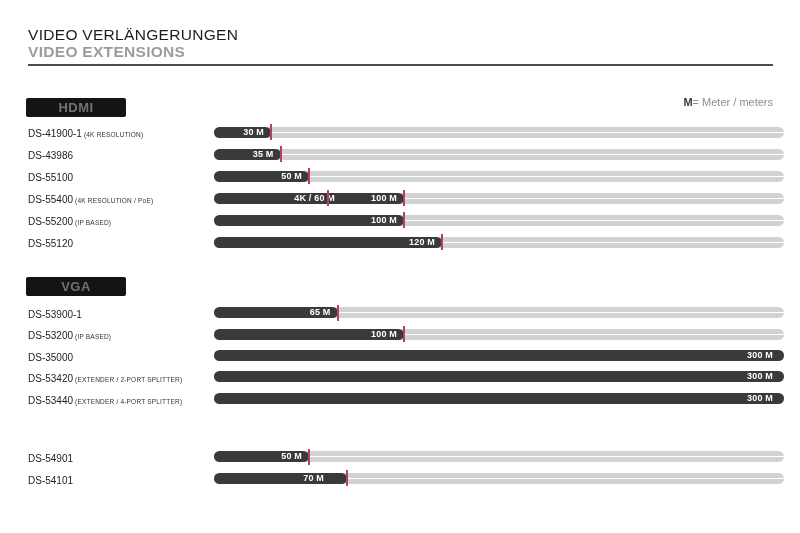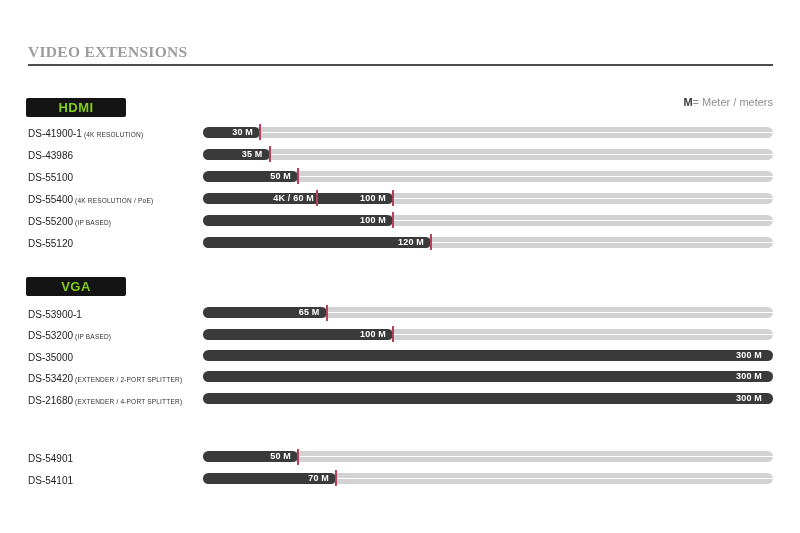--- a/index.html
+++ b/index.html
@@ -6,45 +6,45 @@
   .page{
     position:relative;width:800px;height:533px;background:#ffffff;overflow:hidden;
     font-family:"Liberation Sans", sans-serif;
   }
   .title-de{
     position:absolute;left:28px;top:26px;font-size:15.5px;letter-spacing:.3px;
     color:#1c1c1c;white-space:nowrap;
   }
   .title-en{
     position:absolute;left:28px;top:43px;font-size:15.5px;letter-spacing:.3px;
-    font-weight:bold;color:#9c9c9c;white-space:nowrap;font-family:Liberation Serif, serif;
+    font-weight:bold;color:#9c9c9c;white-space:nowrap;
   }
   .rule{position:absolute;left:28px;top:64px;width:745px;height:2px;background:#4d4d4d;}
   .legend{position:absolute;top:96px;right:27px;font-size:11px;color:#8e8e8e;white-space:nowrap;}
   .legend .sym{font-weight:bold;color:#3a3a3a;}
   .section{position:absolute;left:26px;width:747px;}
   .sec-hdmi{top:98px;--rh:22px;}
   .sec-vga{top:277px;--rh:21.4px;}
   .sec-dvi{top:435px;--rh:21.5px;}
   .sec-header{
     width:100px;height:19px;background:#141414;border-radius:2px;
-    color:#84cc16;font-weight:bold;font-size:13px;line-height:19px;text-align:center;
+    color:#737373;font-weight:bold;font-size:13px;line-height:19px;text-align:center;
     letter-spacing:.5px;
   }
   .rows{margin-top:4px;}
   .sec-vga .rows{margin-top:6px;}
   .sec-dvi .rows{margin-top:11px;}
   .row{position:relative;height:var(--rh);}
   .model{
     position:absolute;left:2px;top:0;line-height:var(--rh);white-space:nowrap;
   }
   .model-name{font-size:10px;color:#222222;}
   .model-note{font-size:6.5px;color:#333333;margin-left:2px;letter-spacing:.2px;}
   .bar{
-    position:absolute;left:177px;top:calc((var(--rh) - 11px)/2);
+    position:absolute;left:188px;top:calc((var(--rh) - 11px)/2);
     width:570px;height:11px;
   }
   .track{
     position:absolute;left:0;top:0;right:0;bottom:0;border-radius:5.5px;
     background:linear-gradient(to bottom,
       #d2d2d2 0%, #d2d2d2 41%, #ffffff 41%, #ffffff 59%, #d2d2d2 59%, #d2d2d2 100%);
   }
   .pill{
     position:absolute;left:0;top:0;height:11px;border-radius:5.5px;background:#3a3a3a;
   }
@@ -54,20 +54,21 @@
   }
   .tick{
     position:absolute;top:-2.5px;width:2px;height:16px;background:#b6415a;
   }
 </style>
 </head>
 <body>
 
 <div class="page">
 
+  <div class="title-de">VIDEO VERLÄNGERUNGEN</div>
   <div class="title-en">VIDEO EXTENSIONS</div>
   <div class="rule"></div>
 
   <div class="legend"><span class="sym">M</span><span>= Meter / meters</span></div>
 
   <div class="section sec-hdmi">
     <div class="sec-header">HDMI</div>
     <div class="rows">
       <div class="row">
         <div class="model"><span class="model-name">DS-41900-1</span><span class="model-note">(4K RESOLUTION)</span></div>
@@ -94,21 +95,21 @@
             <div class="pill" style="width: 95px;"></div>
             <span class="seg-label" style="width: 88px;">50 M</span>
             <div class="tick" style="left: 94px;"></div>
           </div>
       </div>
       <div class="row">
         <div class="model"><span class="model-name">DS-55400</span><span class="model-note">(4K RESOLUTION / PoE)</span></div>
         <div class="bar">
             <div class="track"></div>
             <div class="pill" style="width: 190px;"></div>
-            <span class="seg-label" style="width: 111px;">4K / 60 M</span>
+            <span class="seg-label" style="width: 121px;">4K / 60 M</span>
             <div class="tick" style="left: 113px;"></div>
             <span class="seg-label" style="width: 183px;">100 M</span>
             <div class="tick" style="left: 189px;"></div>
           </div>
       </div>
       <div class="row">
         <div class="model"><span class="model-name">DS-55200</span><span class="model-note">(IP BASED)</span></div>
         <div class="bar">
             <div class="track"></div>
             <div class="pill" style="width: 190px;"></div>
@@ -159,21 +160,21 @@
       </div>
       <div class="row">
         <div class="model"><span class="model-name">DS-53420</span><span class="model-note">(EXTENDER / 2-PORT SPLITTER)</span></div>
         <div class="bar">
             <div class="track"></div>
             <div class="pill" style="width: 570px;"></div>
             <span class="seg-label" style="width: 559px;">300 M</span>
           </div>
       </div>
       <div class="row">
-        <div class="model"><span class="model-name">DS-21680</span><span class="model-note">(EXTENDER / 4-PORT SPLITTER)</span></div>
+        <div class="model"><span class="model-name">DS-53440</span><span class="model-note">(EXTENDER / 4-PORT SPLITTER)</span></div>
         <div class="bar">
             <div class="track"></div>
             <div class="pill" style="width: 570px;"></div>
             <span class="seg-label" style="width: 559px;">300 M</span>
           </div>
       </div>
     </div>
   </div>
 
   <div class="section sec-dvi">
@@ -185,20 +186,20 @@
             <div class="pill" style="width: 95px;"></div>
             <span class="seg-label" style="width: 88px;">50 M</span>
             <div class="tick" style="left: 94px;"></div>
           </div>
       </div>
       <div class="row">
         <div class="model"><span class="model-name">DS-54101</span><span class="model-note"></span></div>
         <div class="bar">
             <div class="track"></div>
             <div class="pill" style="width: 133px;"></div>
-            <span class="seg-label" style="width: 126px;">70 M</span>
+            <span class="seg-label" style="width: 110px;">70 M</span>
             <div class="tick" style="left: 132px;"></div>
           </div>
       </div>
     </div>
   </div>
 
 </div>
 
 </body></html>

